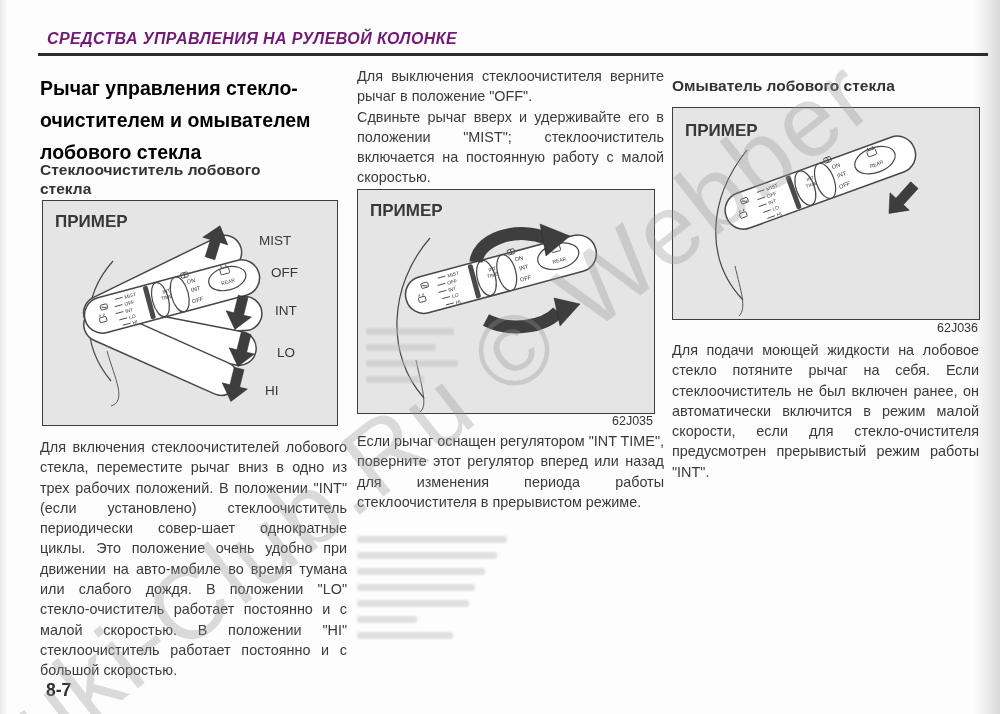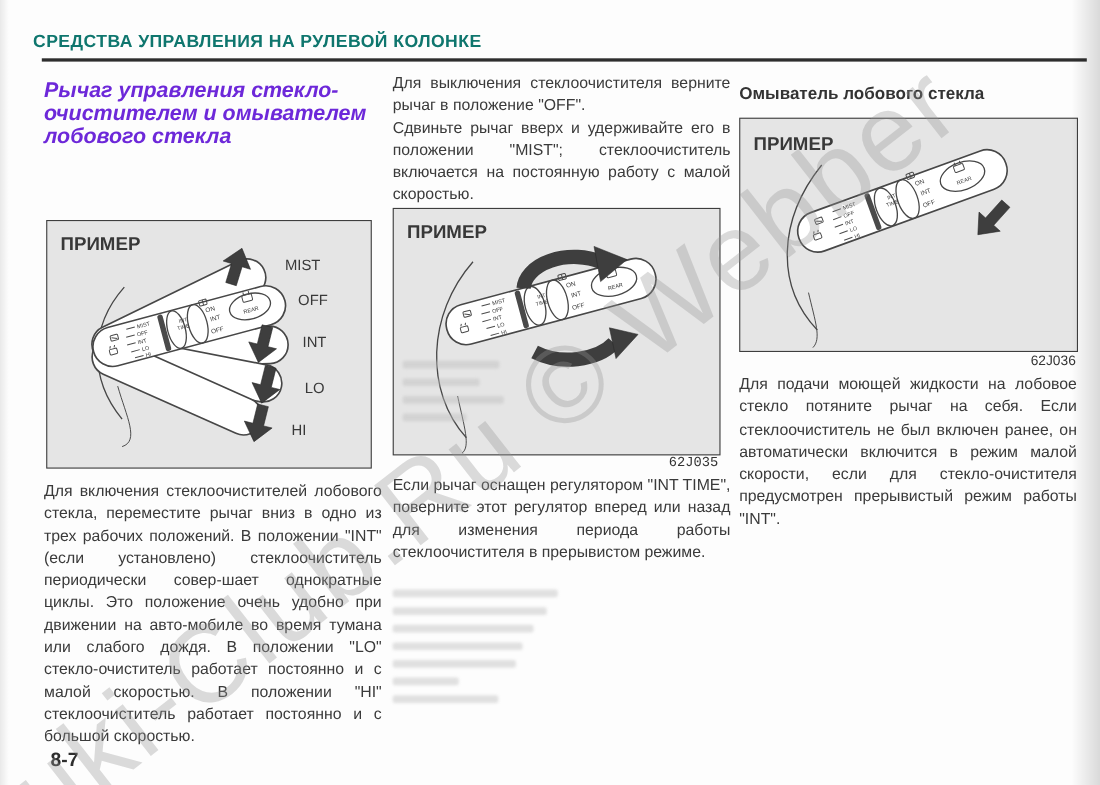--- a/index.html
+++ b/index.html
@@ -5,23 +5,23 @@
   html,body{margin:0;padding:0;background:#fff;}
   .page{position:relative;width:1000px;height:714px;background:#fdfdfd;overflow:hidden;
         font-family:"Liberation Sans",sans-serif;color:#383838;}
   .edge-left{position:absolute;left:0;top:0;width:8px;height:100%;
         background:linear-gradient(to right,rgba(0,0,0,.08),rgba(0,0,0,0));}
   .edge-right{position:absolute;right:0;top:0;width:26px;height:100%;z-index:60;
         background:linear-gradient(to right,rgba(0,0,0,0),rgba(0,0,0,.14));}
   .watermark{position:absolute;left:-120px;top:795px;font-size:100px;line-height:100px;
         letter-spacing:3px;white-space:nowrap;color:rgba(150,150,150,.33);
         transform:rotate(-38deg);transform-origin:0 50%;z-index:50;pointer-events:none;}
-  .hdr{position:absolute;left:30px;top:30px;font-size:16px;font-weight:bold;letter-spacing:.4px;color:#0f766e;}
+  .hdr{position:absolute;left:47px;top:30px;font-size:16px;font-weight:bold;letter-spacing:.4px;color:#701a75;font-style:italic;}
   .hdr-line{position:absolute;left:38px;top:53px;width:950px;height:3px;background:#2e2e2e;}
-  .t1{position:absolute;left:40px;top:72px;width:300px;font-size:19.5px;font-weight:bold;line-height:21px;color:#6d28d9;font-style:italic;}
+  .t1{position:absolute;left:40px;top:72px;width:300px;font-size:19.5px;font-weight:bold;line-height:32px;color:#000000;}
   .t2{position:absolute;font-size:15.5px;font-weight:bold;line-height:19px;color:#333;}
   .body-text{position:absolute;font-size:14.4px;line-height:20.3px;text-align:justify;color:#3a3a3a;}
   .body-text p{margin:0;}
   .figure{position:absolute;border:1.6px solid #3e3e3e;background:#e5e5e5;}
   .caption{position:absolute;font-size:12.5px;text-align:right;color:#333;}
   .pageno{position:absolute;left:46px;top:680px;font-size:17.5px;font-weight:bold;color:#2e2e2e;}
   .ghost{position:absolute;opacity:.45;filter:blur(1.3px);z-index:5;}
   .ghost .gl{height:7px;background:#bdbdbd;border-radius:2px;margin-bottom:9px;}
   svg text{font-family:"Liberation Sans",sans-serif;fill:#383838;}
   .ex{font-size:17px;font-weight:bold;}
@@ -40,20 +40,21 @@
 <body>
 
 <div class="page">
 
   <div class="edge-left"></div>
 
   <div class="hdr">СРЕДСТВА УПРАВЛЕНИЯ НА РУЛЕВОЙ КОЛОНКЕ</div>
   <div class="hdr-line"></div>
 
   <div class="t1">Рычаг управления стекло-очистителем и омывателем лобового стекла</div>
+  <div class="t2" style="left:40px;top:160px;width:250px;">Стеклоочиститель лобового стекла</div>
 
   <div class="figure" style="left:42px;top:200px;width:294px;height:224px;">
     <svg width="294" height="224" viewBox="0 0 294 224">
       <text class="ex" x="12" y="26">ПРИМЕР</text>
       <path class="thin" d="M 70,60 C 38,96 38,144 68,180"></path>
       <path class="thin2" d="M 64,150 C 72,178 84,200 68,205"></path>
       <g transform="rotate(-26 45 118)">
         <rect class="lever-body" x="42" y="101" width="172" height="34" rx="17"></rect>
         </g>
       <g transform="rotate(-2 45 118)">
@@ -186,21 +187,21 @@
       <g>
         <path class="rotarc" d="M 118,72 A 46 30 0 0 1 188,48"></path>
         <path class="arrow" d="M 182,34 L 212,46 L 188,66 Z"></path>
       </g>
       <g>
         <path class="rotarc" d="M 128,130 A 48 30 0 0 0 200,122"></path>
         <path class="arrow" d="M 196,108 L 222,114 L 202,136 Z"></path>
       </g>
     </svg>
   </div>
-  <div class="caption" style="left:357px;top:414px;width:296px;font-family:Liberation Mono, monospace;">62J035</div>
+  <div class="caption" style="left:357px;top:414px;width:296px;">62J035</div>
 
   <div class="body-text" style="left:357px;top:431px;width:307px;">Если рычаг оснащен регулятором "INT TIME", поверните этот регулятор вперед или назад для изменения периода работы стеклоочистителя в прерывистом режиме.</div>
 
   <div class="ghost" style="left:366px;top:328px;width:95px;">
     <div class="gl" style="width:88px;"></div>
       <div class="gl" style="width:70px;"></div>
     <div class="gl" style="width:92px;"></div>
       <div class="gl" style="width:58px;"></div>
   </div>
   <div class="ghost" style="left:357px;top:536px;width:160px;">

